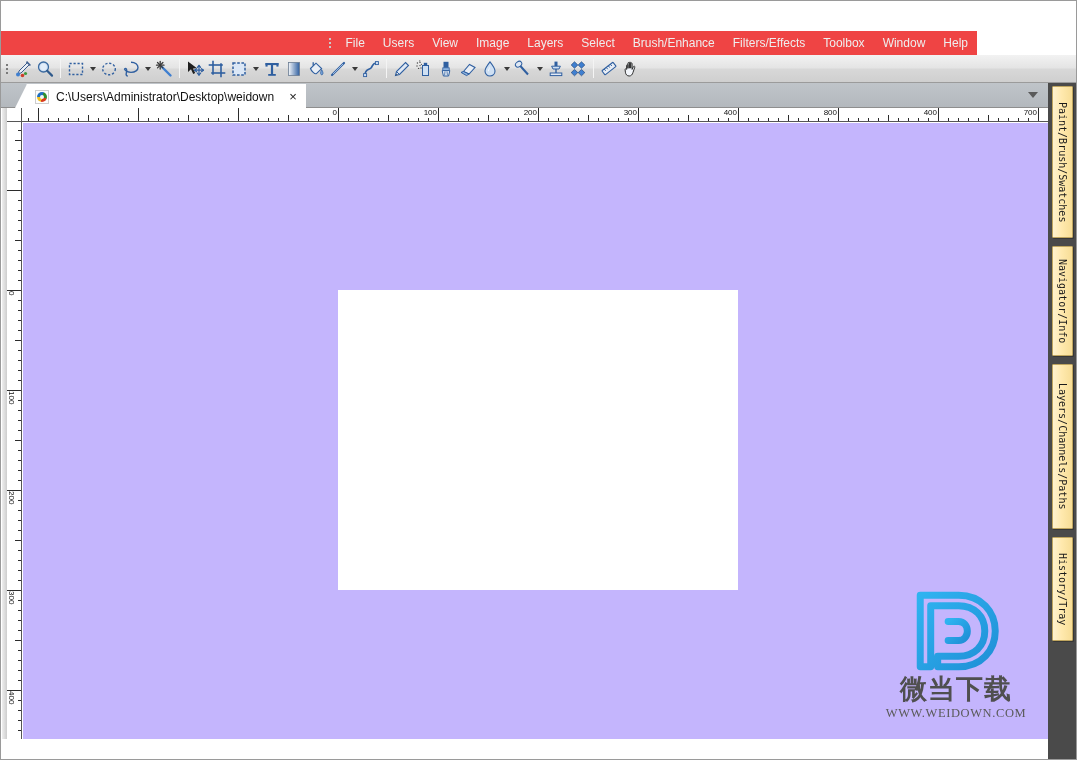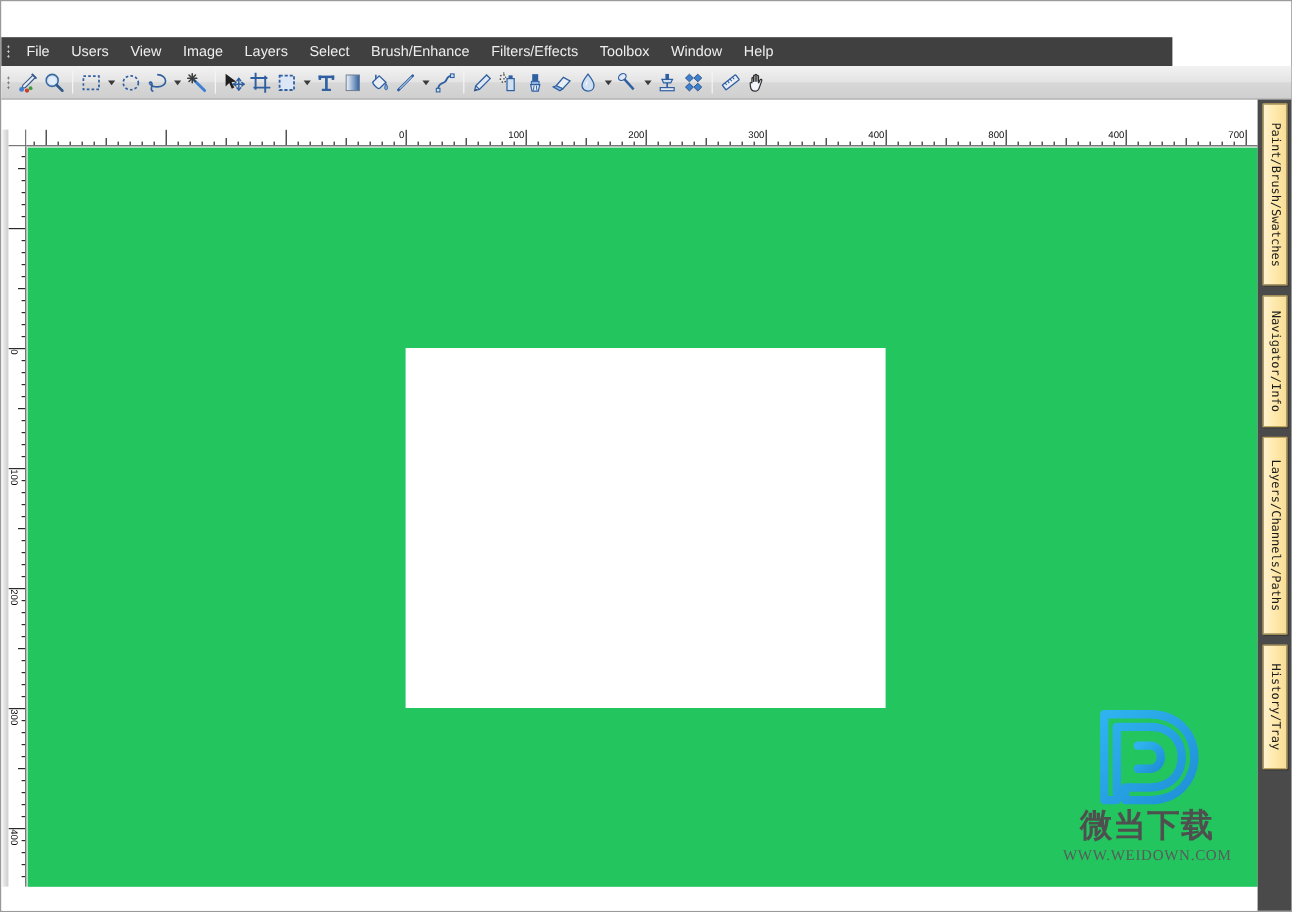--- a/index.html
+++ b/index.html
@@ -51,22 +51,22 @@
   .wbtn {
     width: 46px; height: 30px;
     display: flex; align-items: center; justify-content: center;
     background: transparent;
   }
   .wbtn svg { display: block; }
 
   
   #menubar {
     position: absolute; left: 0; top: 30px; width: 976px; height: 24px;
-    background: #404040;
-    display: flex; align-items: center;
+    background: #ef4444;
+    display: flex; align-items: center; justify-content: flex-end;
   }
   #menu-grip {
     width: 12px; height: 24px; display: flex; align-items: center; justify-content: center;
   }
   #menu-grip .dots { width: 2px; height: 12px;
     background:
       radial-gradient(circle, #c9c9c9 45%, transparent 46%) 0 0/2px 4px repeat-y;
   }
   .menu-item {
     font-size: 12px; color: #eeeeee; padding: 3px 9px 4px 9px;
@@ -487,20 +487,30 @@
       </svg>
     </div>
 
     <div class="tb-btn">
       <svg width="18" height="18" viewBox="0 0 18 18">
         <path d="M4.6 9.4 L4.6 5.4 C4.6 4.5 5.9 4.5 5.9 5.4 L5.9 8.4 L5.9 3.3 C5.9 2.3 7.3 2.3 7.3 3.3 L7.3 8.2 L7.3 2.8 C7.3 1.8 8.7 1.8 8.7 2.8 L8.7 8.2 L8.7 3.6 C8.7 2.6 10.1 2.6 10.1 3.6 L10.1 9.4 L11.4 6.6 C11.8 5.7 13.2 6.2 12.8 7.2 L11 12.4 C10.4 14.6 9.2 16 7.2 16 C5 16 3.6 14.4 3.4 12.2 L3.1 9.6 C3 8.6 4.4 8.4 4.6 9.4 Z" fill="#f2f5fa" stroke="#2f2f2f" stroke-width="1"></path>
       </svg>
     </div>
   </div>
 
+  <div id="tabstrip">
+    <div id="doctab">
+      <div class="tab-icon">
+          <div class="swirl"></div>
+        </div>
+      <div class="tab-label">C:\Users\Administrator\Desktop\weidown</div>
+      <div class="tab-close">×</div>
+    </div>
+    <div id="tabstrip-arrow"></div>
+  </div>
 
   <div id="corner-box"></div>
   <div id="hruler">
       <div class="tick" style="left: 6px; width: 1px; height: 3px; top: 10px;"></div>
       <div class="tick" style="left: 16px; width: 1px; height: 13px; top: 0px;"></div>
       <div class="tick" style="left: 26px; width: 1px; height: 3px; top: 10px;"></div>
       <div class="tick" style="left: 36px; width: 1px; height: 3px; top: 10px;"></div>
       <div class="tick" style="left: 46px; width: 1px; height: 3px; top: 10px;"></div>
       <div class="tick" style="left: 56px; width: 1px; height: 3px; top: 10px;"></div>
       <div class="tick" style="left: 66px; width: 1px; height: 6px; top: 7px;"></div>
@@ -672,21 +682,21 @@
       <div class="tick" style="top: 608px; height: 1px; width: 3px; left: 11px;"></div>
       <div class="vlabel" style="top: 169px;">0</div>
       <div class="vlabel" style="top: 269px;">100</div>
       <div class="vlabel" style="top: 369px;">200</div>
       <div class="vlabel" style="top: 469px;">300</div>
       <div class="vlabel" style="top: 569px;">400</div>
     </div>
   <div id="leftedge"></div>
   <div id="bottomedge"></div>
 
-  <div id="workspace" style="background: #22c55e;">
+  <div id="workspace" style="background: #c4b5fd;">
     <div id="image-canvas" style="left: 315px; top: 167px; width: 400px; height: 300px; background: rgb(255, 255, 255);"></div>
 
     <div id="watermark">
       <svg id="wm-logo" viewBox="0 0 110 94">
         <defs>
           <linearGradient id="dgrad" x1="0" y1="0" x2="1" y2="1">
             <stop offset="0" stop-color="#2fb3f0"></stop>
             <stop offset="1" stop-color="#1f8fd6"></stop>
           </linearGradient>
         </defs>

